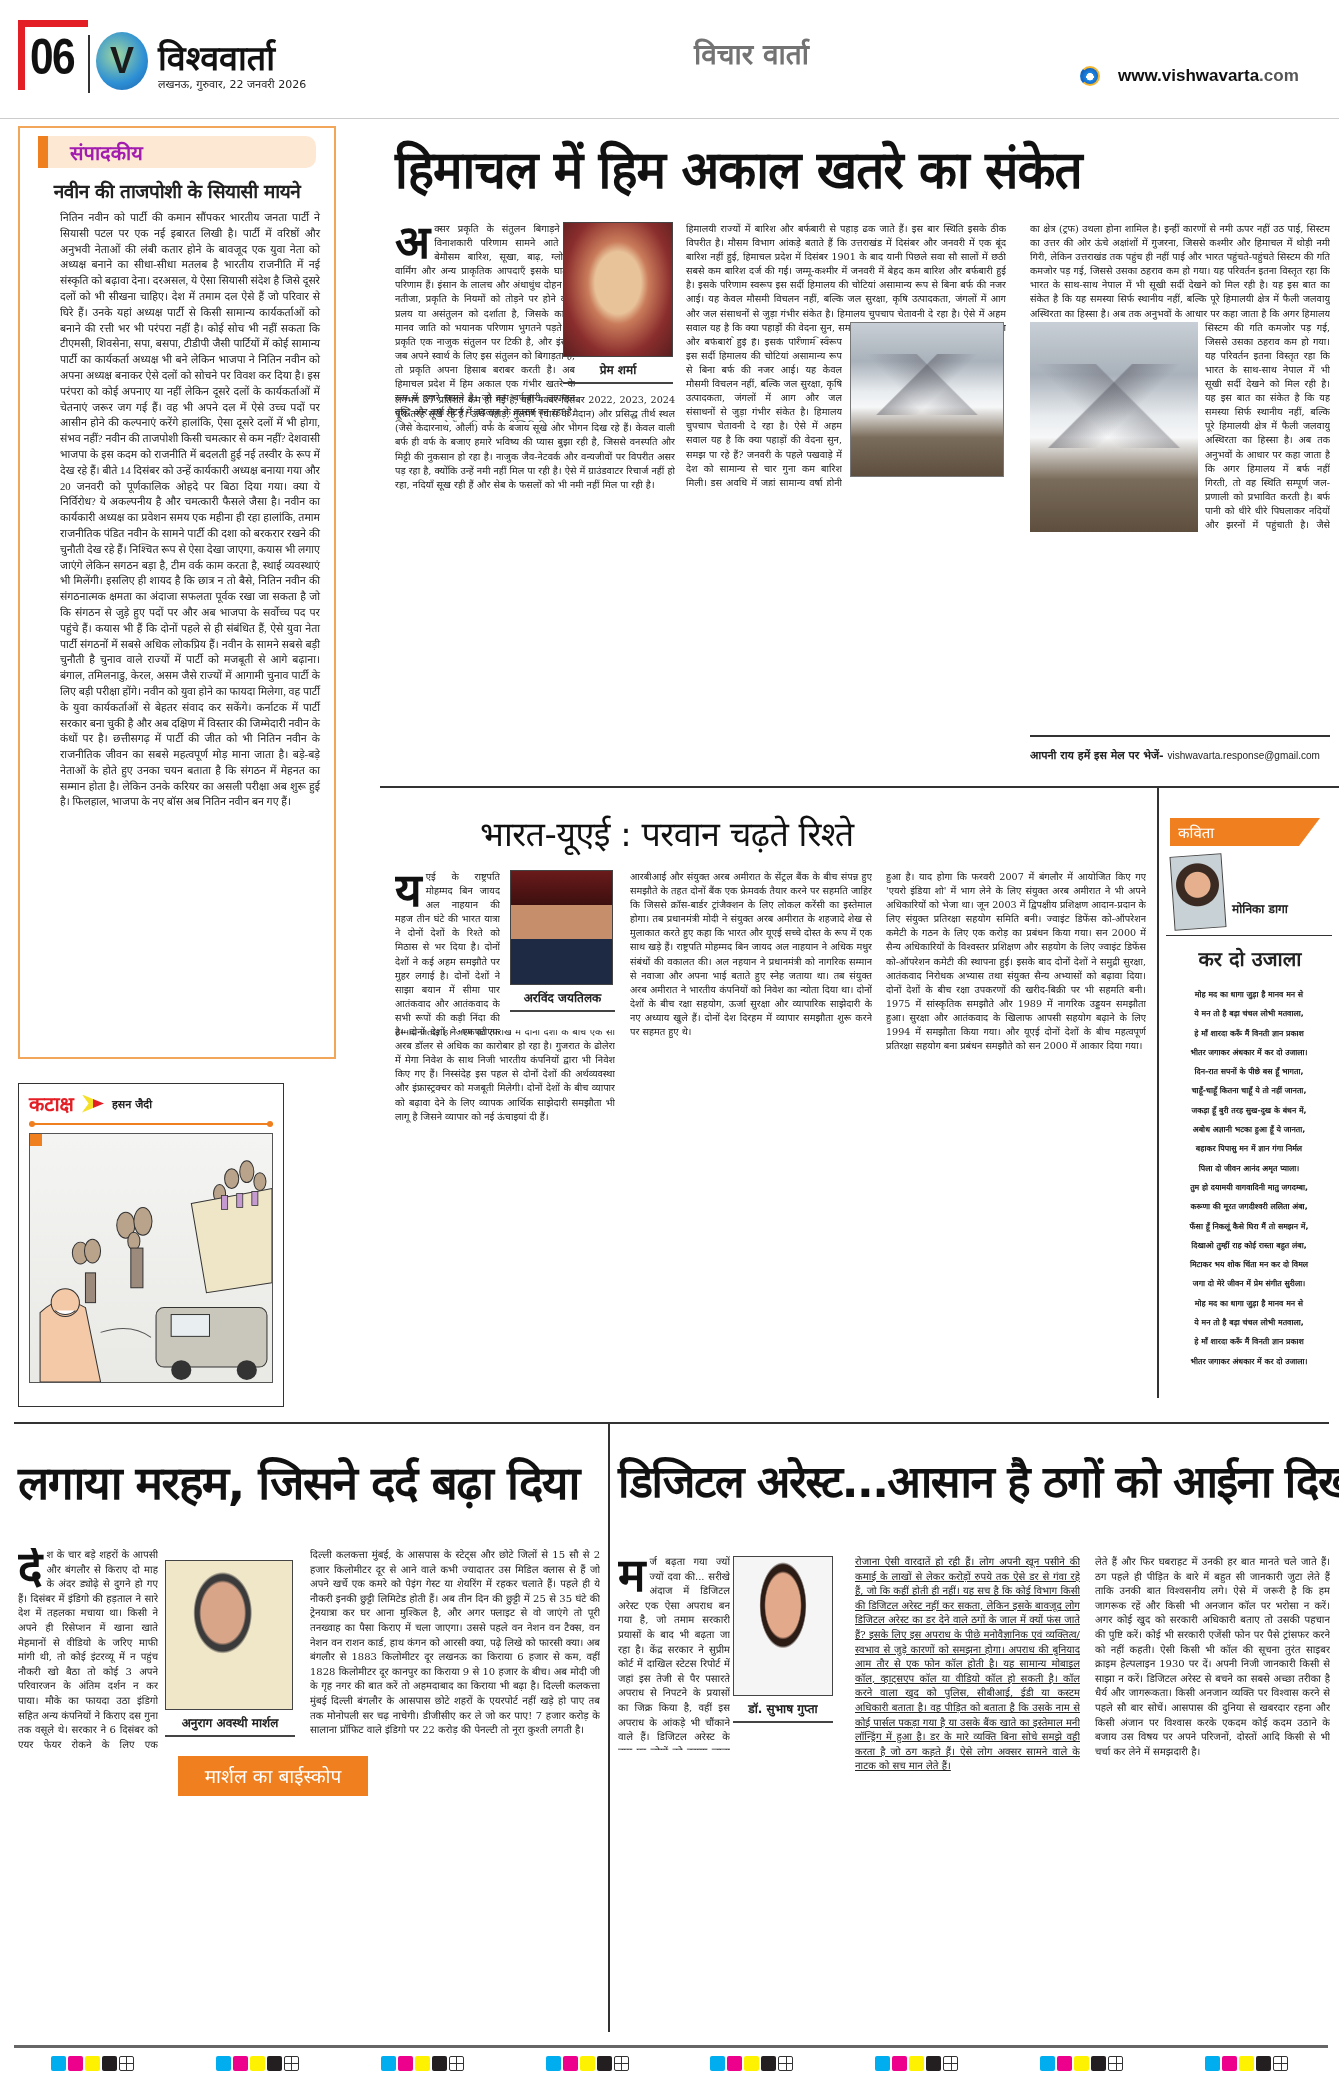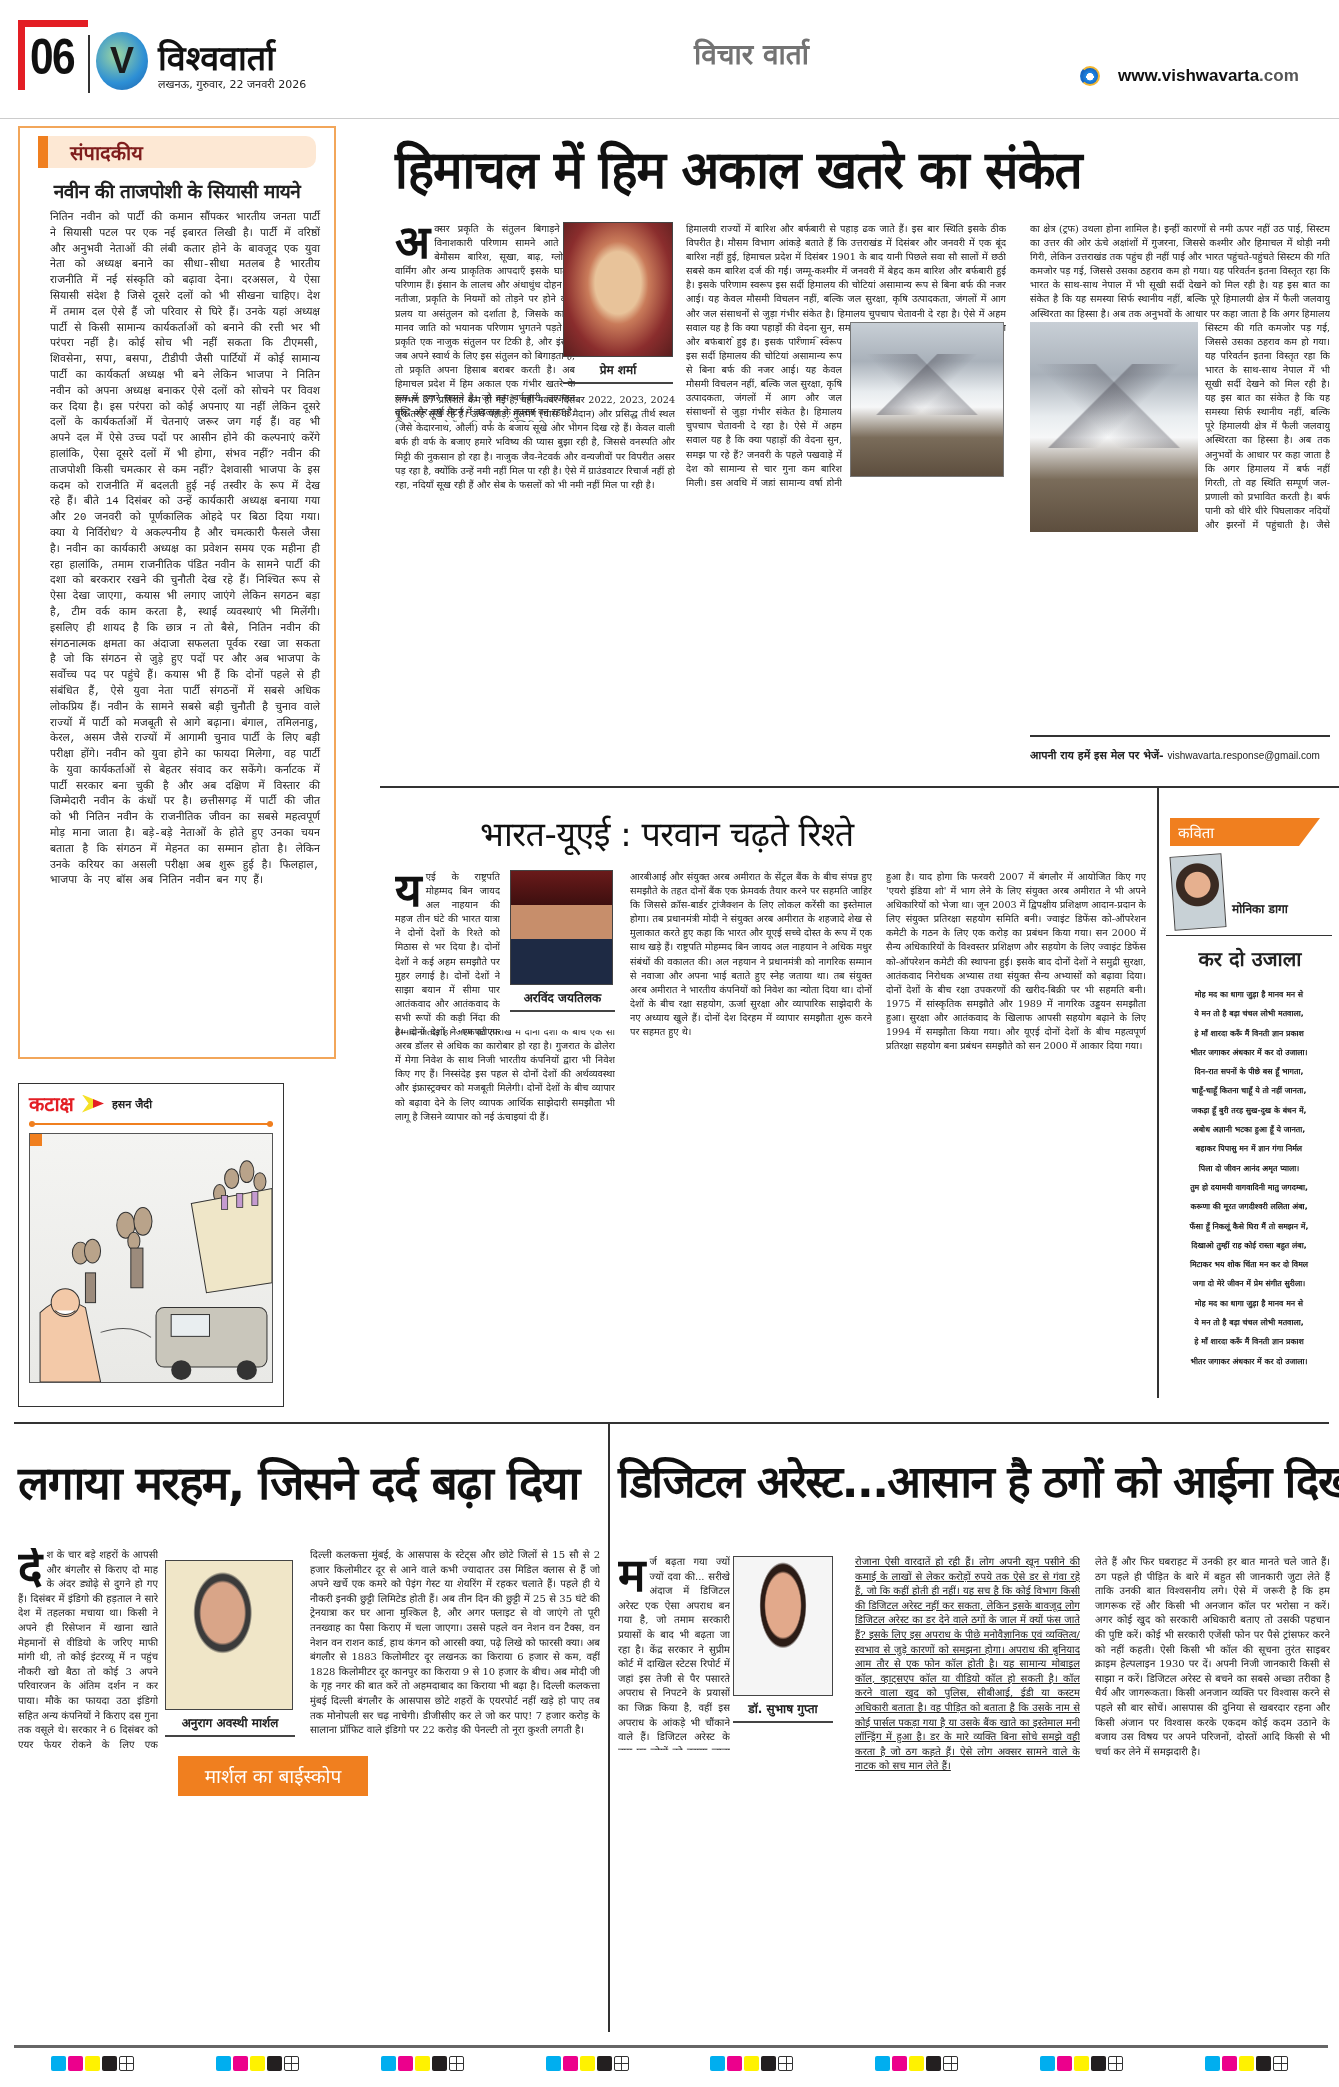--- a/index.html
+++ b/index.html
@@ -50,28 +50,28 @@
   
   .editorial-box {
     left: 18px; top: 126px; width: 318px; height: 933px; border: 2px solid #f2a65a;
     padding: 8px 14px 0 14px;
   }
   .editorial-tag {
     height: 32px; background: #fde8d4; border-radius: 0 10px 10px 0; position: relative;
     display: flex; align-items: center; padding-left: 22px; margin-left: 14px; margin-right: 4px;
   }
   .editorial-tag::before { content: ""; position: absolute; left: -10px; top: 0; width: 10px; height: 32px; background: #f07f1f; }
-  .editorial-tag span { font-family: "DejaVu Sans", sans-serif; font-size: 20px; font-weight: 700; color: #7f1d1d; }
+  .editorial-tag span { font-family: "DejaVu Sans", sans-serif; font-size: 20px; font-weight: 700; color: #a21caf; }
   .editorial-headline {
     font-family: "DejaVu Sans", sans-serif; font-size: 19px; font-weight: 700; color: #222;
     text-align: center; margin: 10px 0 6px 0; white-space: nowrap; letter-spacing: -0.5px;
   }
   .editorial-body {
-    font-family: Liberation Mono, monospace; font-size: 10.7px; line-height: 15.8px; color: #222;
-    text-align: justify; margin-left: 16px;
+    font-family: Liberation Serif, serif; font-size: 10.7px; line-height: 15.8px; color: #222;
+    text-align: justify; margin-left: 26px;
   }
 
   
   .cartoon-box {
     left: 18px; top: 1083px; width: 266px; height: 324px; border: 1.5px solid #333;
     padding: 6px 10px;
   }
   .cartoon-head { display: flex; align-items: center; gap: 8px; }
   .cartoon-title { font-family: "DejaVu Sans", sans-serif; font-size: 20px; font-weight: 700; color: #e31e24; }
   .arrow-icon {

